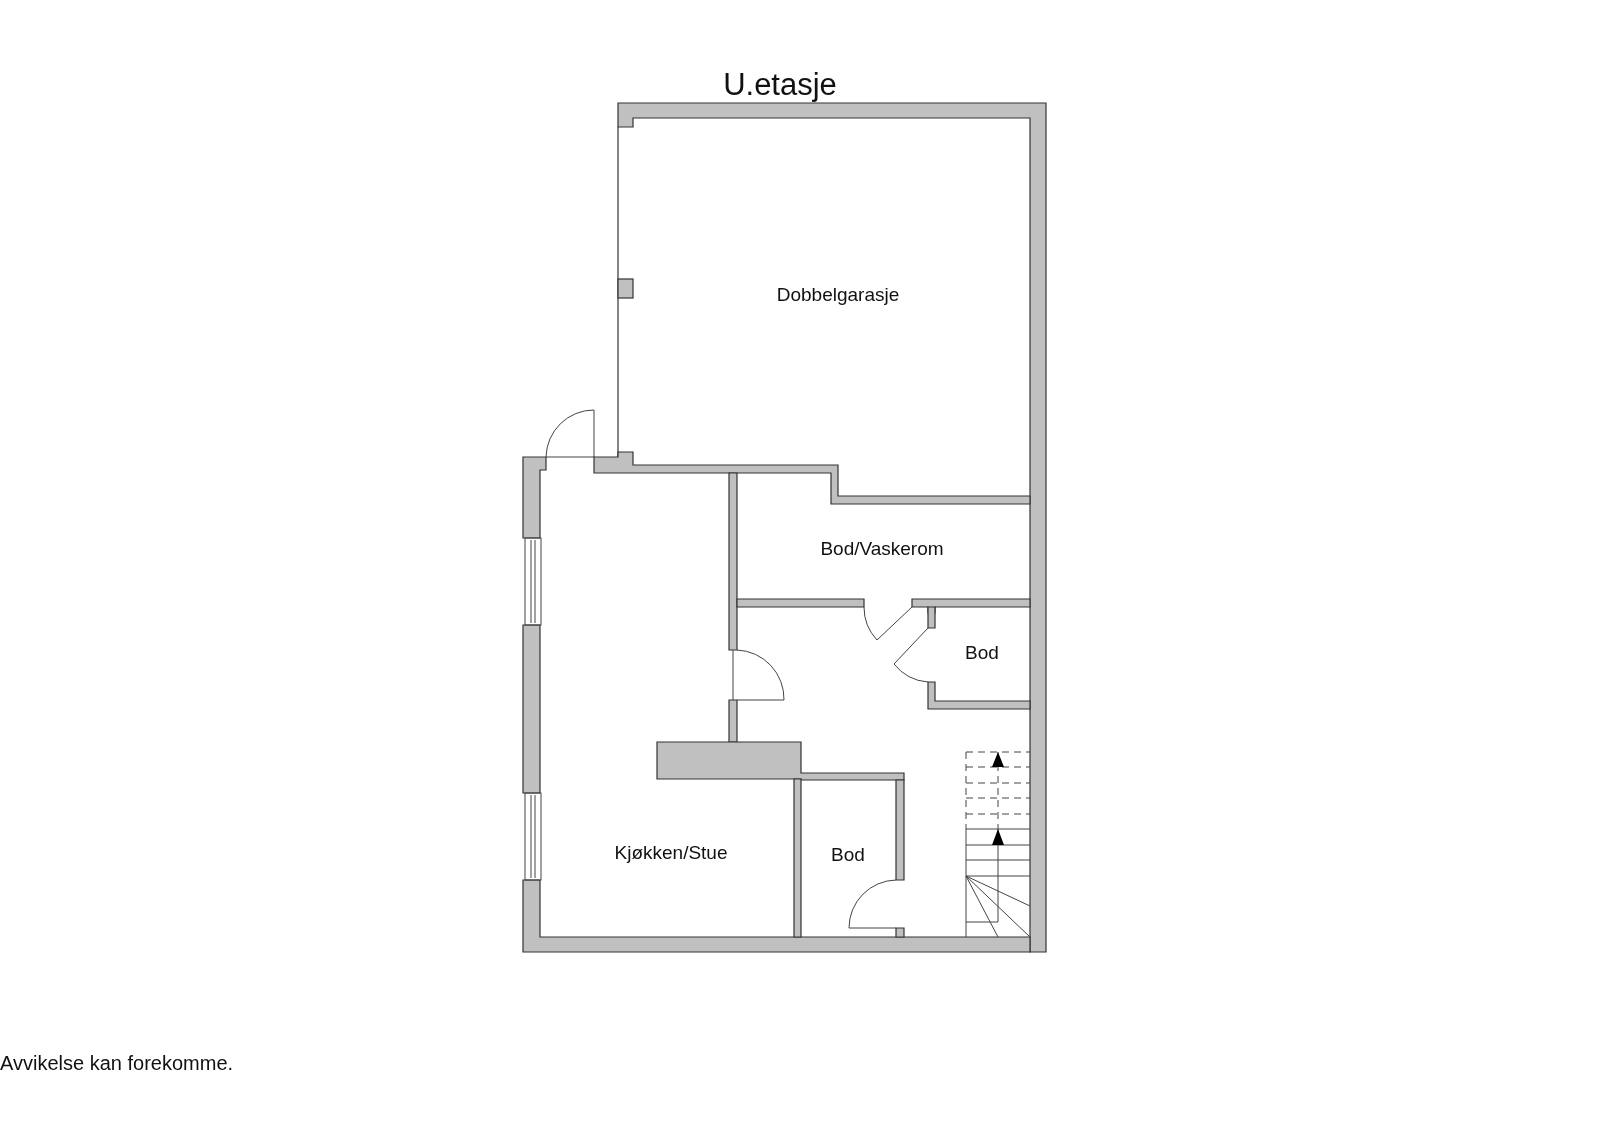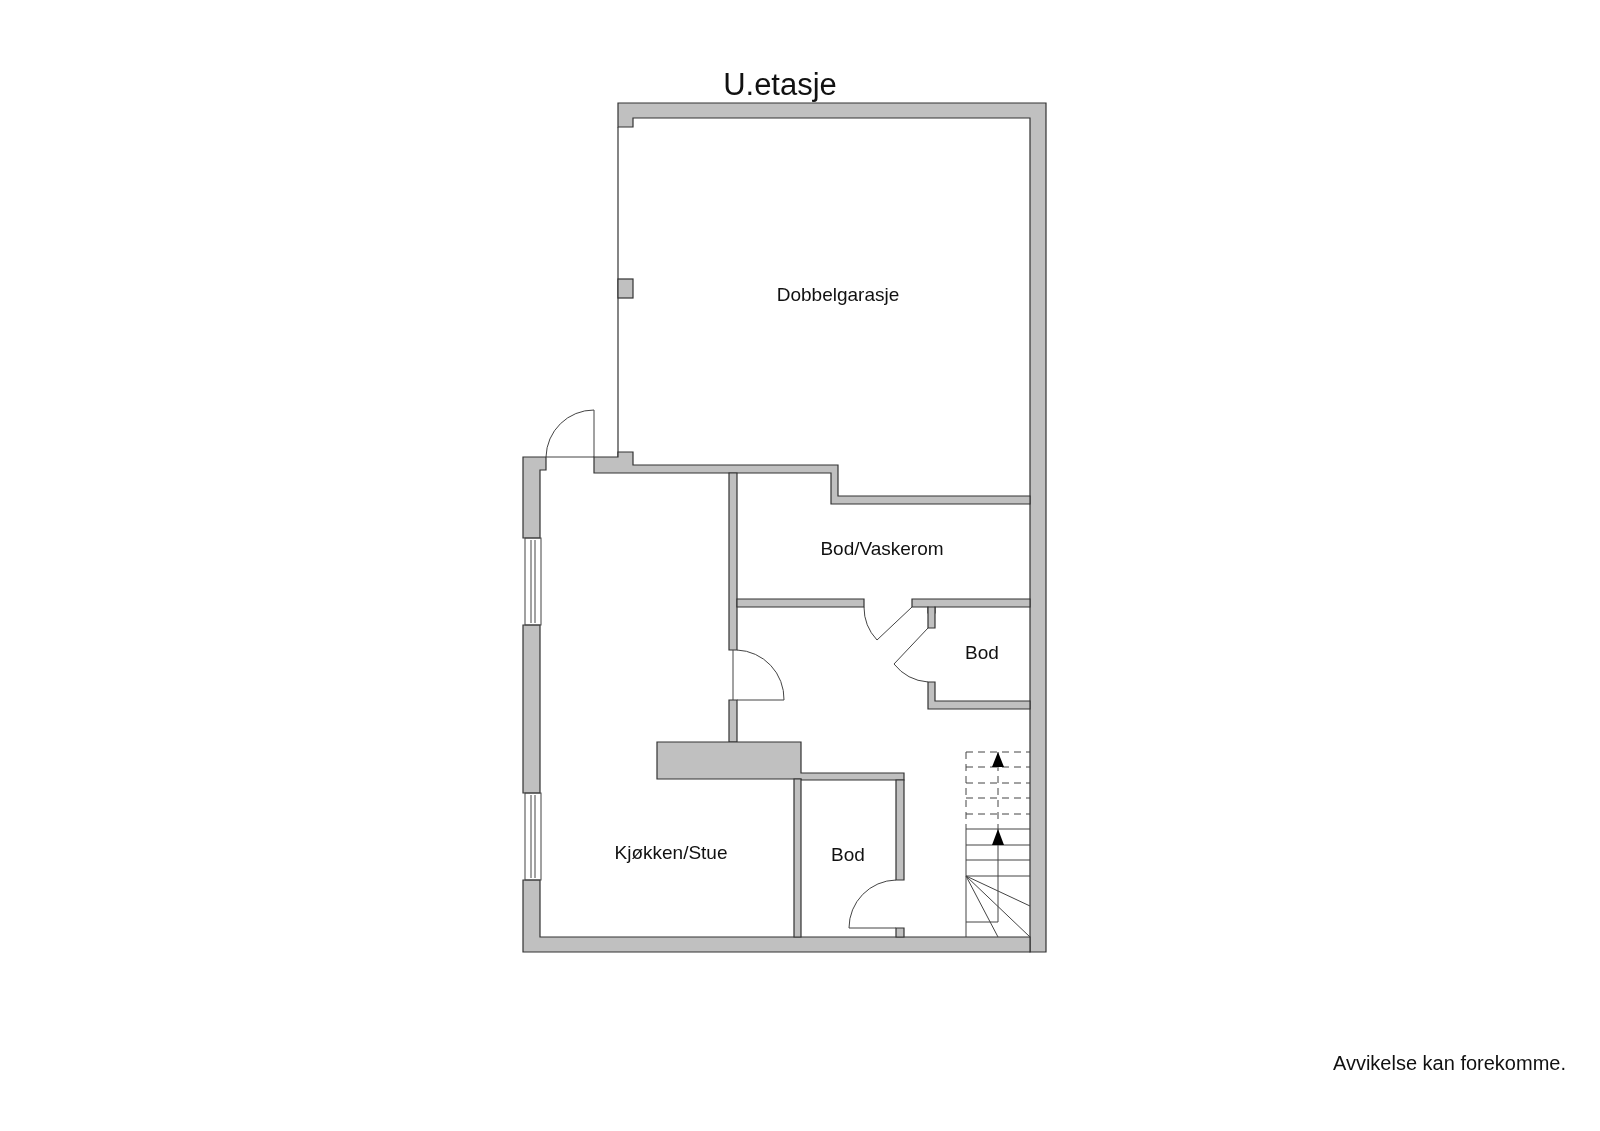--- a/index.html
+++ b/index.html
@@ -1,19 +1,19 @@
 <!DOCTYPE html>
 <html><head>
   <meta charset="utf-8">
   <style>
     html, body { margin: 0; padding: 0; background: #ffffff; }
     body { width: 1600px; height: 1131px; position: relative; overflow: hidden; font-family: "Liberation Sans", sans-serif; }
     #plan { position: absolute; left: 0; top: 0; }
     .title { position: absolute; left: 0; width: 1560px; top: 38px; text-align: center; font-size: 31px; color: #111; margin-top: 29px; }
-    .footer { position: absolute; left: 0; width: 1566px; top: 1052px; text-align: right; font-size: 20px; color: #111; }
+    .footer { position: absolute; left: 0; width: 1566px; top: 1052px; text-align: left; font-size: 20px; color: #111; }
     .wall { fill: #c0c0c0; stroke: #333; stroke-width: 1.2; }
     .line { fill: none; stroke: #333; stroke-width: 1.2; }
     .thin { fill: none; stroke: #444; stroke-width: 1; }
     .dash { fill: none; stroke: #444; stroke-width: 1; stroke-dasharray: 7 5; }
     .label { font-family: "Liberation Sans", sans-serif; font-size: 19px; fill: #111; }
   </style>
 </head>
 <body>
 
 <div class="title">U.etasje</div>

